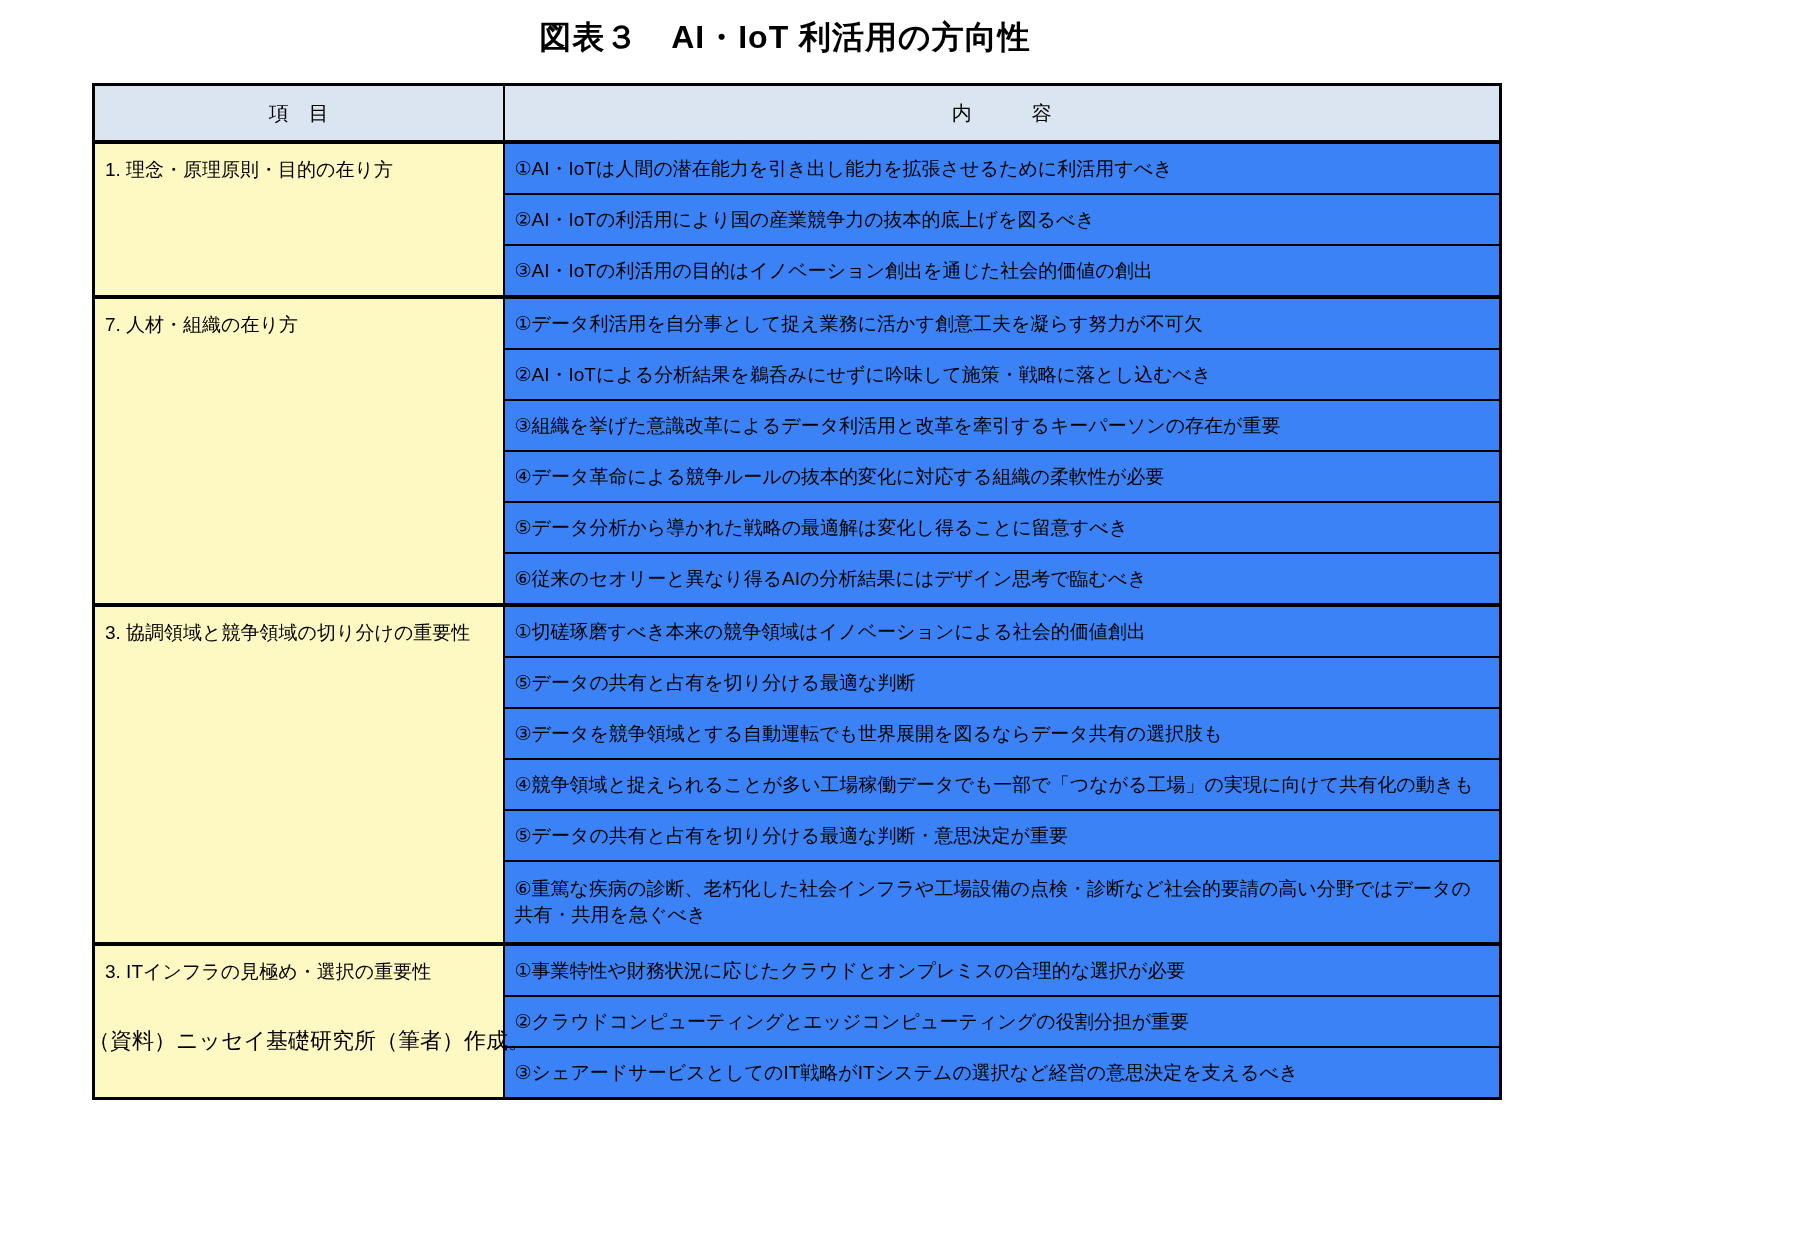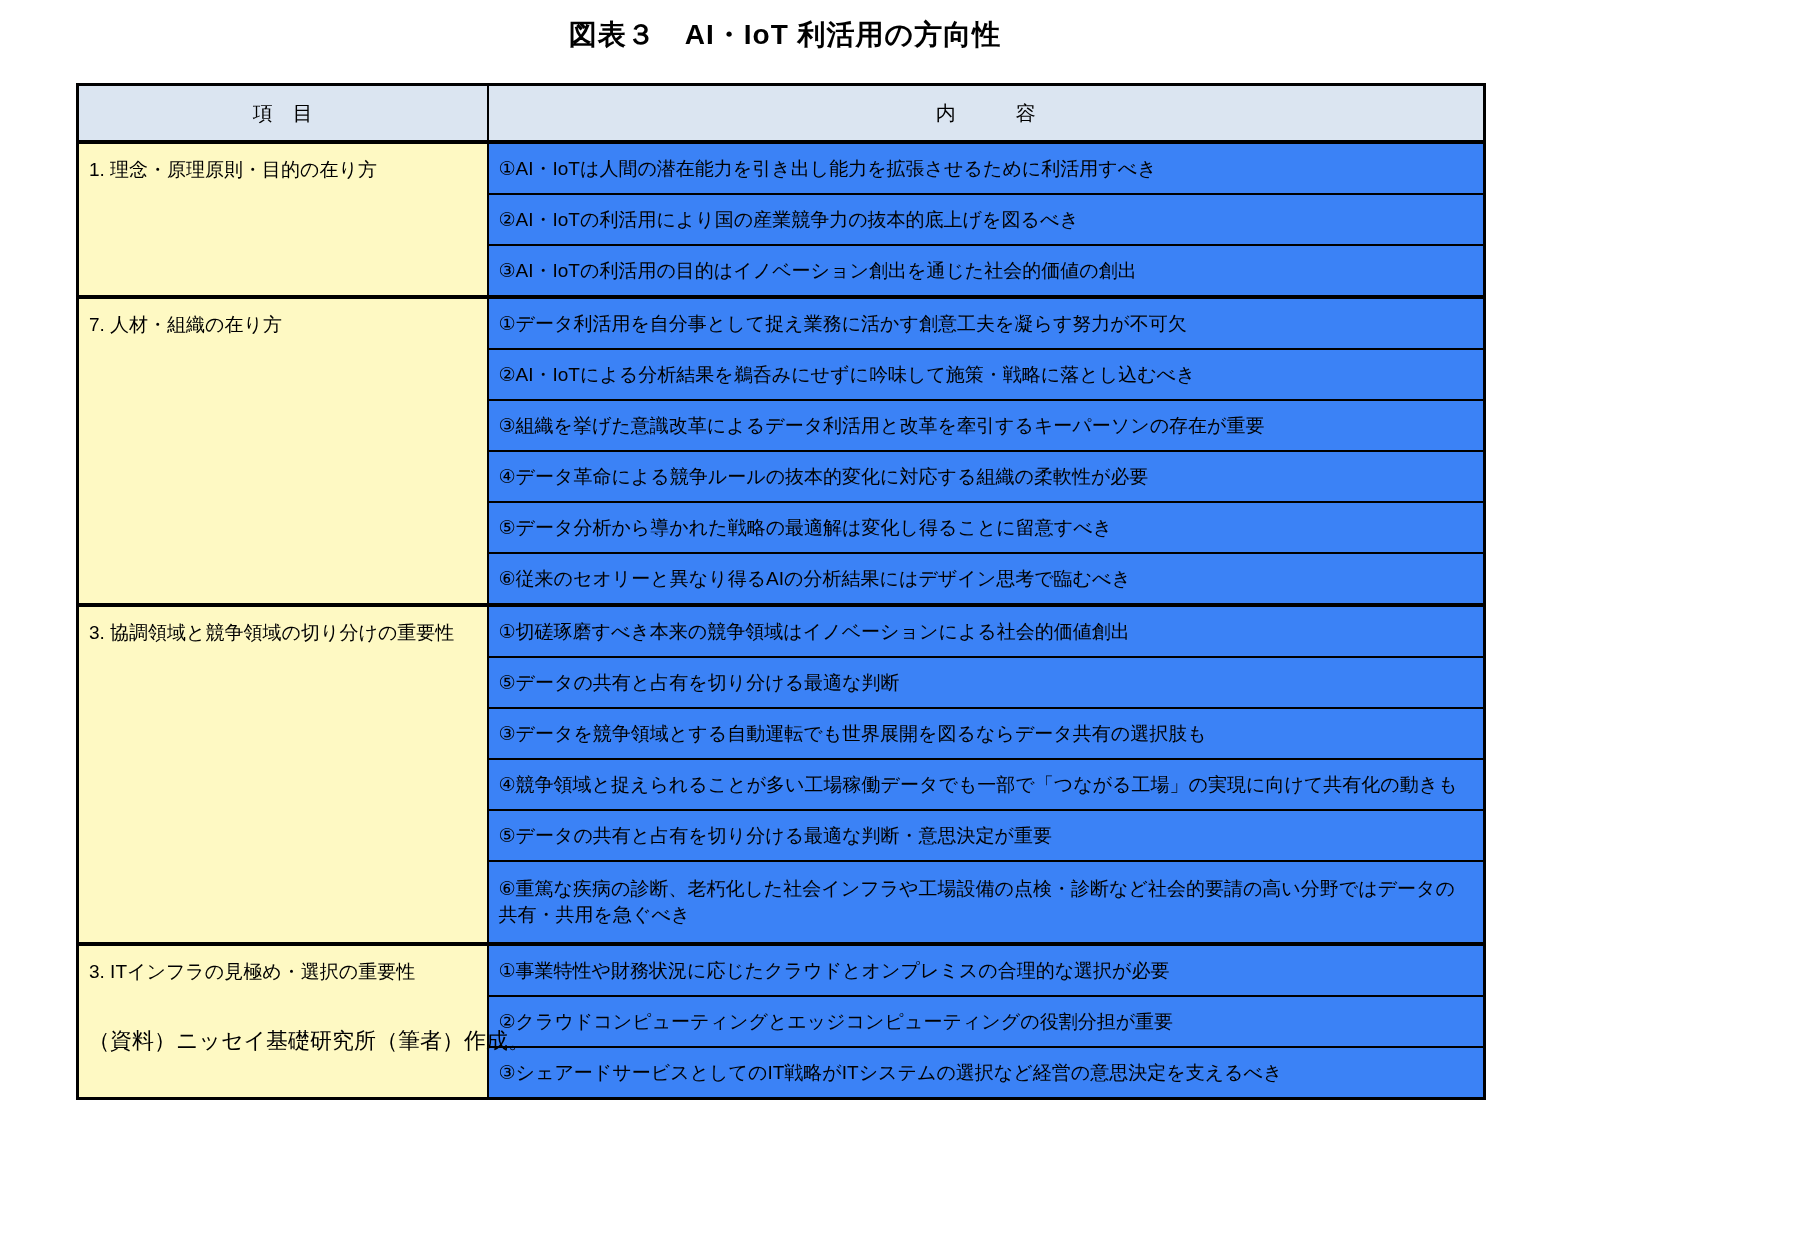--- a/index.html
+++ b/index.html
@@ -13,27 +13,27 @@
     height: 1244px;
     font-family: "Liberation Sans", "DejaVu Sans", sans-serif;
     color: #000000;
   }
   .title {
     position: absolute;
     left: 80px;
     top: 16px;
     width: 1410px;
     text-align: center;
-    font-size: 28px;
+    font-size: 32px;
     font-weight: bold;
     letter-spacing: 1px;
   }
   table.fig-table {
     position: absolute;
-    left: 76px;
+    left: 92px;
     top: 83px;
     width: 1410px;
     border-collapse: collapse;
     table-layout: fixed;
     background: #ffffff;
     border: 3px solid #000000;
   }
   col.col-item { width: 410px; }
   td {
     border: 2px solid #000000;

